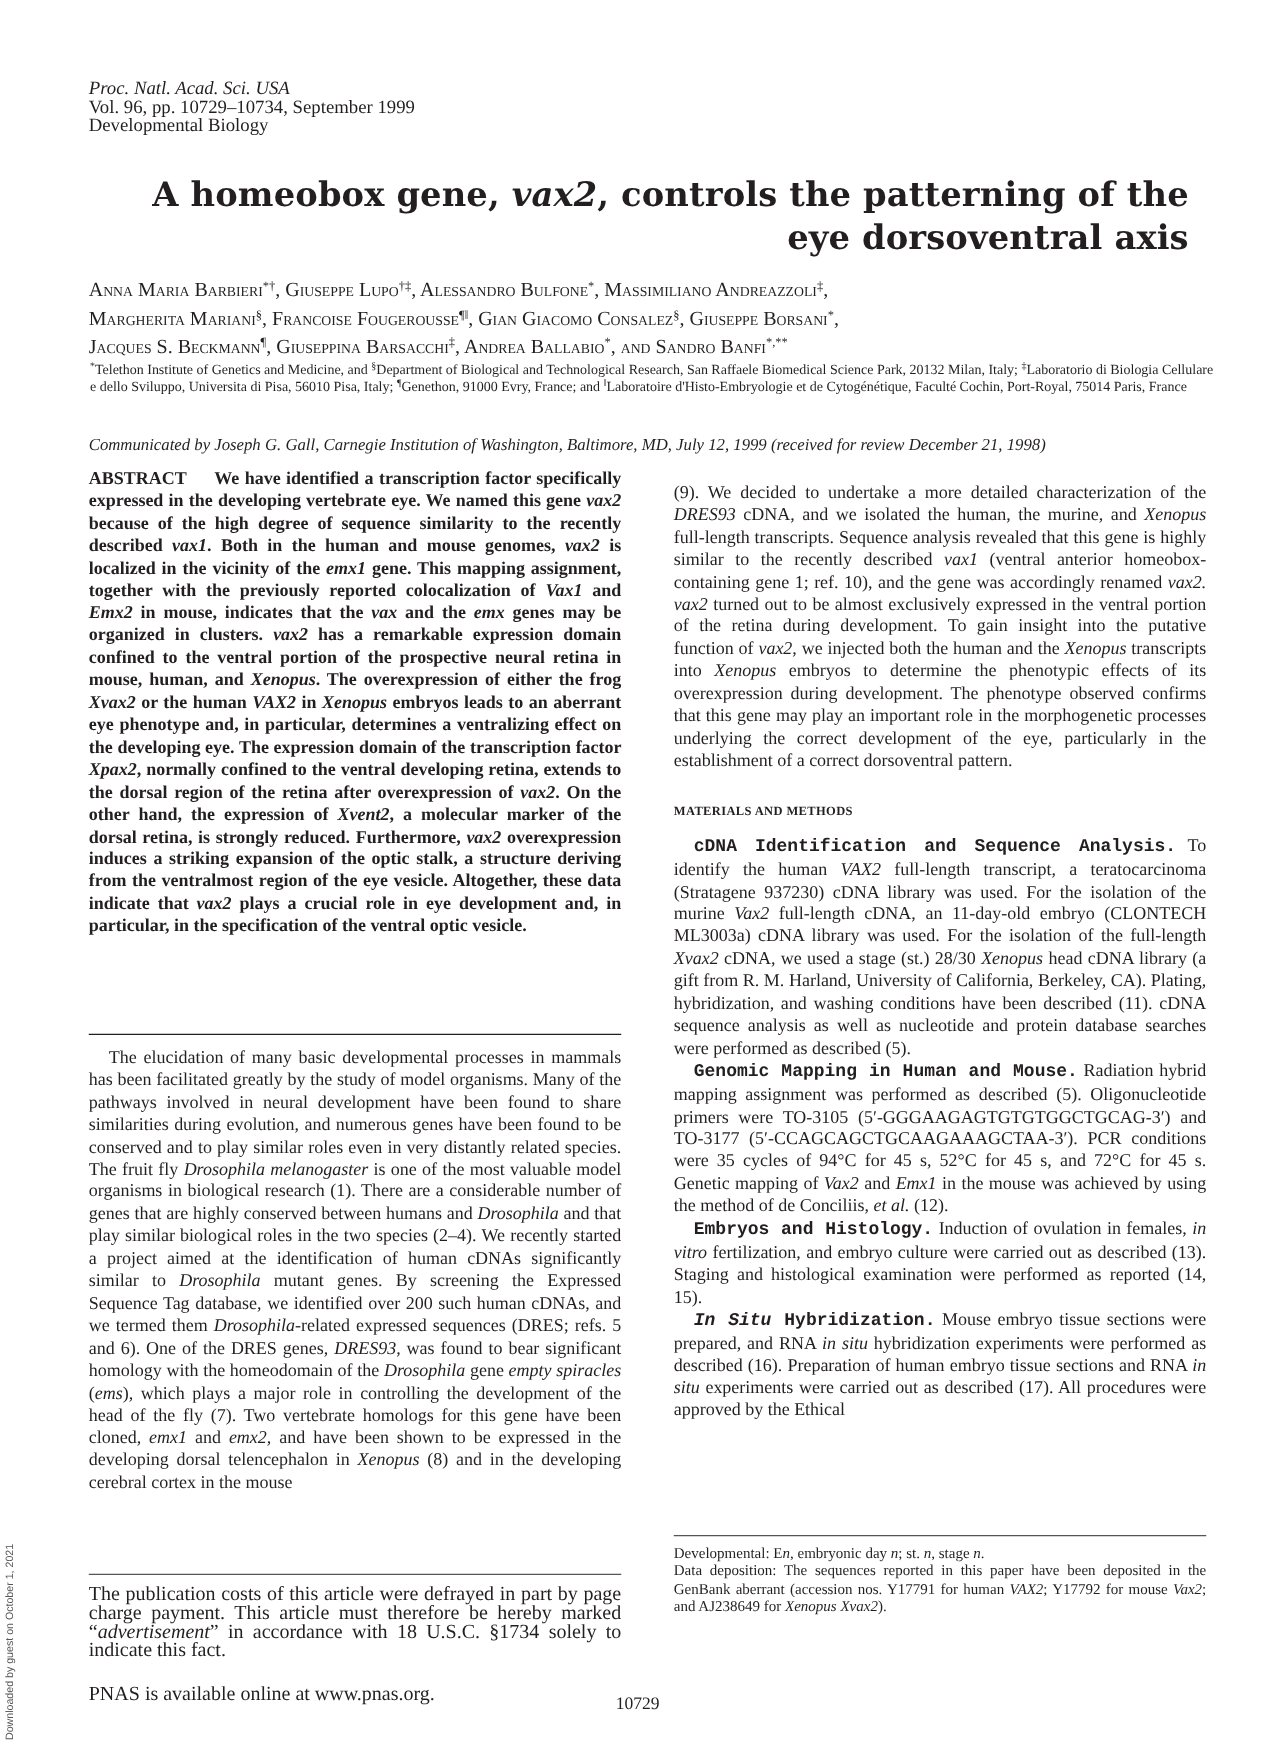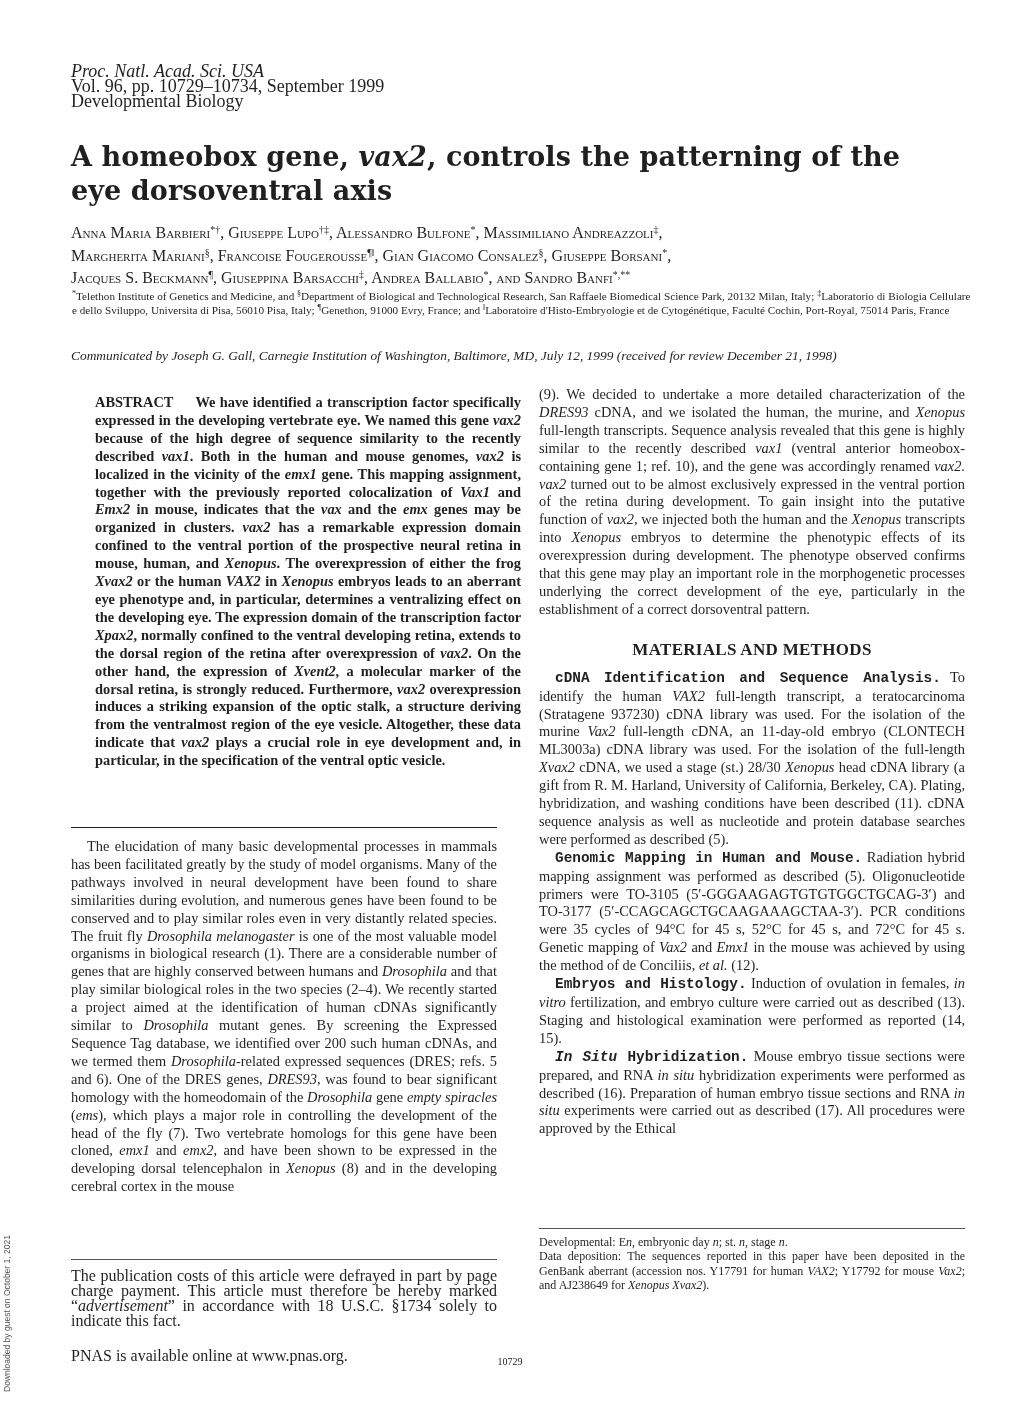--- a/index.html
+++ b/index.html
@@ -1,58 +1,58 @@
 <!DOCTYPE html>
 <html><head>
 <meta charset="utf-8">
 <style>
   html, body { margin: 0; padding: 0; background: #ffffff; }
   body {
     width: 1020px; height: 1402px; position: relative; overflow: hidden;
     font-family: "Liberation Serif", "DejaVu Serif", serif; color: #231f20;
   }
   .abs { position: absolute; }
-  .journal { left: 71px; top: 64px; font-size: 18px; line-height: 15px; }
+  .journal { left: 71px; top: 64px; font-size: 15px; line-height: 15px; }
   .journal .j-name { font-style: italic; }
   .title {
     left: 71px; top: 140px; width: 880px;
     font-family: "DejaVu Serif", "Liberation Serif", serif;
-    font-weight: bold; font-size: 27px; line-height: 34px; letter-spacing: 0.1px;
+    font-weight: bold; font-size: 27px; line-height: 34px; letter-spacing: 0.1px; text-align: right;
   }
   .title i { font-style: italic; }
   .authors {
     left: 71px; top: 222px; width: 900px;
     font-size: 16px; line-height: 22.5px; font-variant: small-caps;
   }
   .authors sup { font-size: 10px; font-variant: normal; vertical-align: 5px; line-height: 0; }
   .affil { left: 56px; top: 289px; width: 900px; font-size: 11.2px; line-height: 14.2px; margin-left: 16px; }
   .affil sup { font-size: 8px; vertical-align: 4px; line-height: 0; }
   .communicated { left: 71px; top: 348px; width: 900px; font-size: 13.4px; line-height: 16px; font-style: italic; }
 
   .col { width: 426px; font-size: 14.4px; line-height: 17.9px; text-align: justify; }
-  .col-left { left: 71px; top: 394px; margin-left: 24px; }
+  .col-left { left: 71px; top: 375px; }
   .col-right { left: 539px; top: 386px; }
   .abstract { font-weight: bold; text-align: justify; }
   .abstract .lbl { margin-right: 22px; }
   .col i { font-style: italic; }
   .rule { height: 1.2px; background: #231f20; }
   .rule-left { left: 71px; top: 827px; width: 426px; }
   .intro { left: 71px; top: 838px; }
   p { margin: 0; }
-  .section-head { text-align: center; font-weight: bold; font-size: 17px; margin: 12px 0 10px; letter-spacing: 0.3px; }
+  .section-head { text-align: left; font-weight: bold; font-size: 10px; margin: 12px 0 10px; letter-spacing: 0.3px; }
   .para-indent { text-indent: 16px; }
   .run-head { font-weight: bold; font-family: Liberation Mono, monospace; }
   .rule-left-foot { left: 71px; top: 1259px; width: 426px; height: 1px; background: #555; }
   .footnote-left { left: 71px; top: 1268px; width: 426px; font-size: 16px; line-height: 15px; text-align: justify; }
   .footnote-left p + p { margin-top: 20px; }
   .rule-right-foot { left: 539px; top: 1228px; width: 426px; height: 1px; background: #555; }
   .footnote-right { left: 539px; top: 1235px; width: 426px; font-size: 12px; line-height: 14.3px; text-align: justify; }
   .footnote-right sup { font-size: 8px; vertical-align: 4px; line-height: 0; }
   .hang { padding-left: 10px; text-indent: -10px; }
-  .page-num { left: 480px; top: 1356px; width: 60px; text-align: center; font-size: 10px; }
+  .page-num { left: 480px; top: 1356px; width: 60px; text-align: center; font-size: 14px; }
   .side-note {
     left: 2px; top: 1392px; transform-origin: 0 0; transform: rotate(-90deg);
     font-family: "Liberation Sans", "DejaVu Sans", sans-serif; font-size: 8.5px; color: #555; white-space: nowrap;
   }
 </style>
 </head>
 <body>
 
 <div class="abs journal">
   <div class="j-name">Proc. Natl. Acad. Sci. USA</div>

